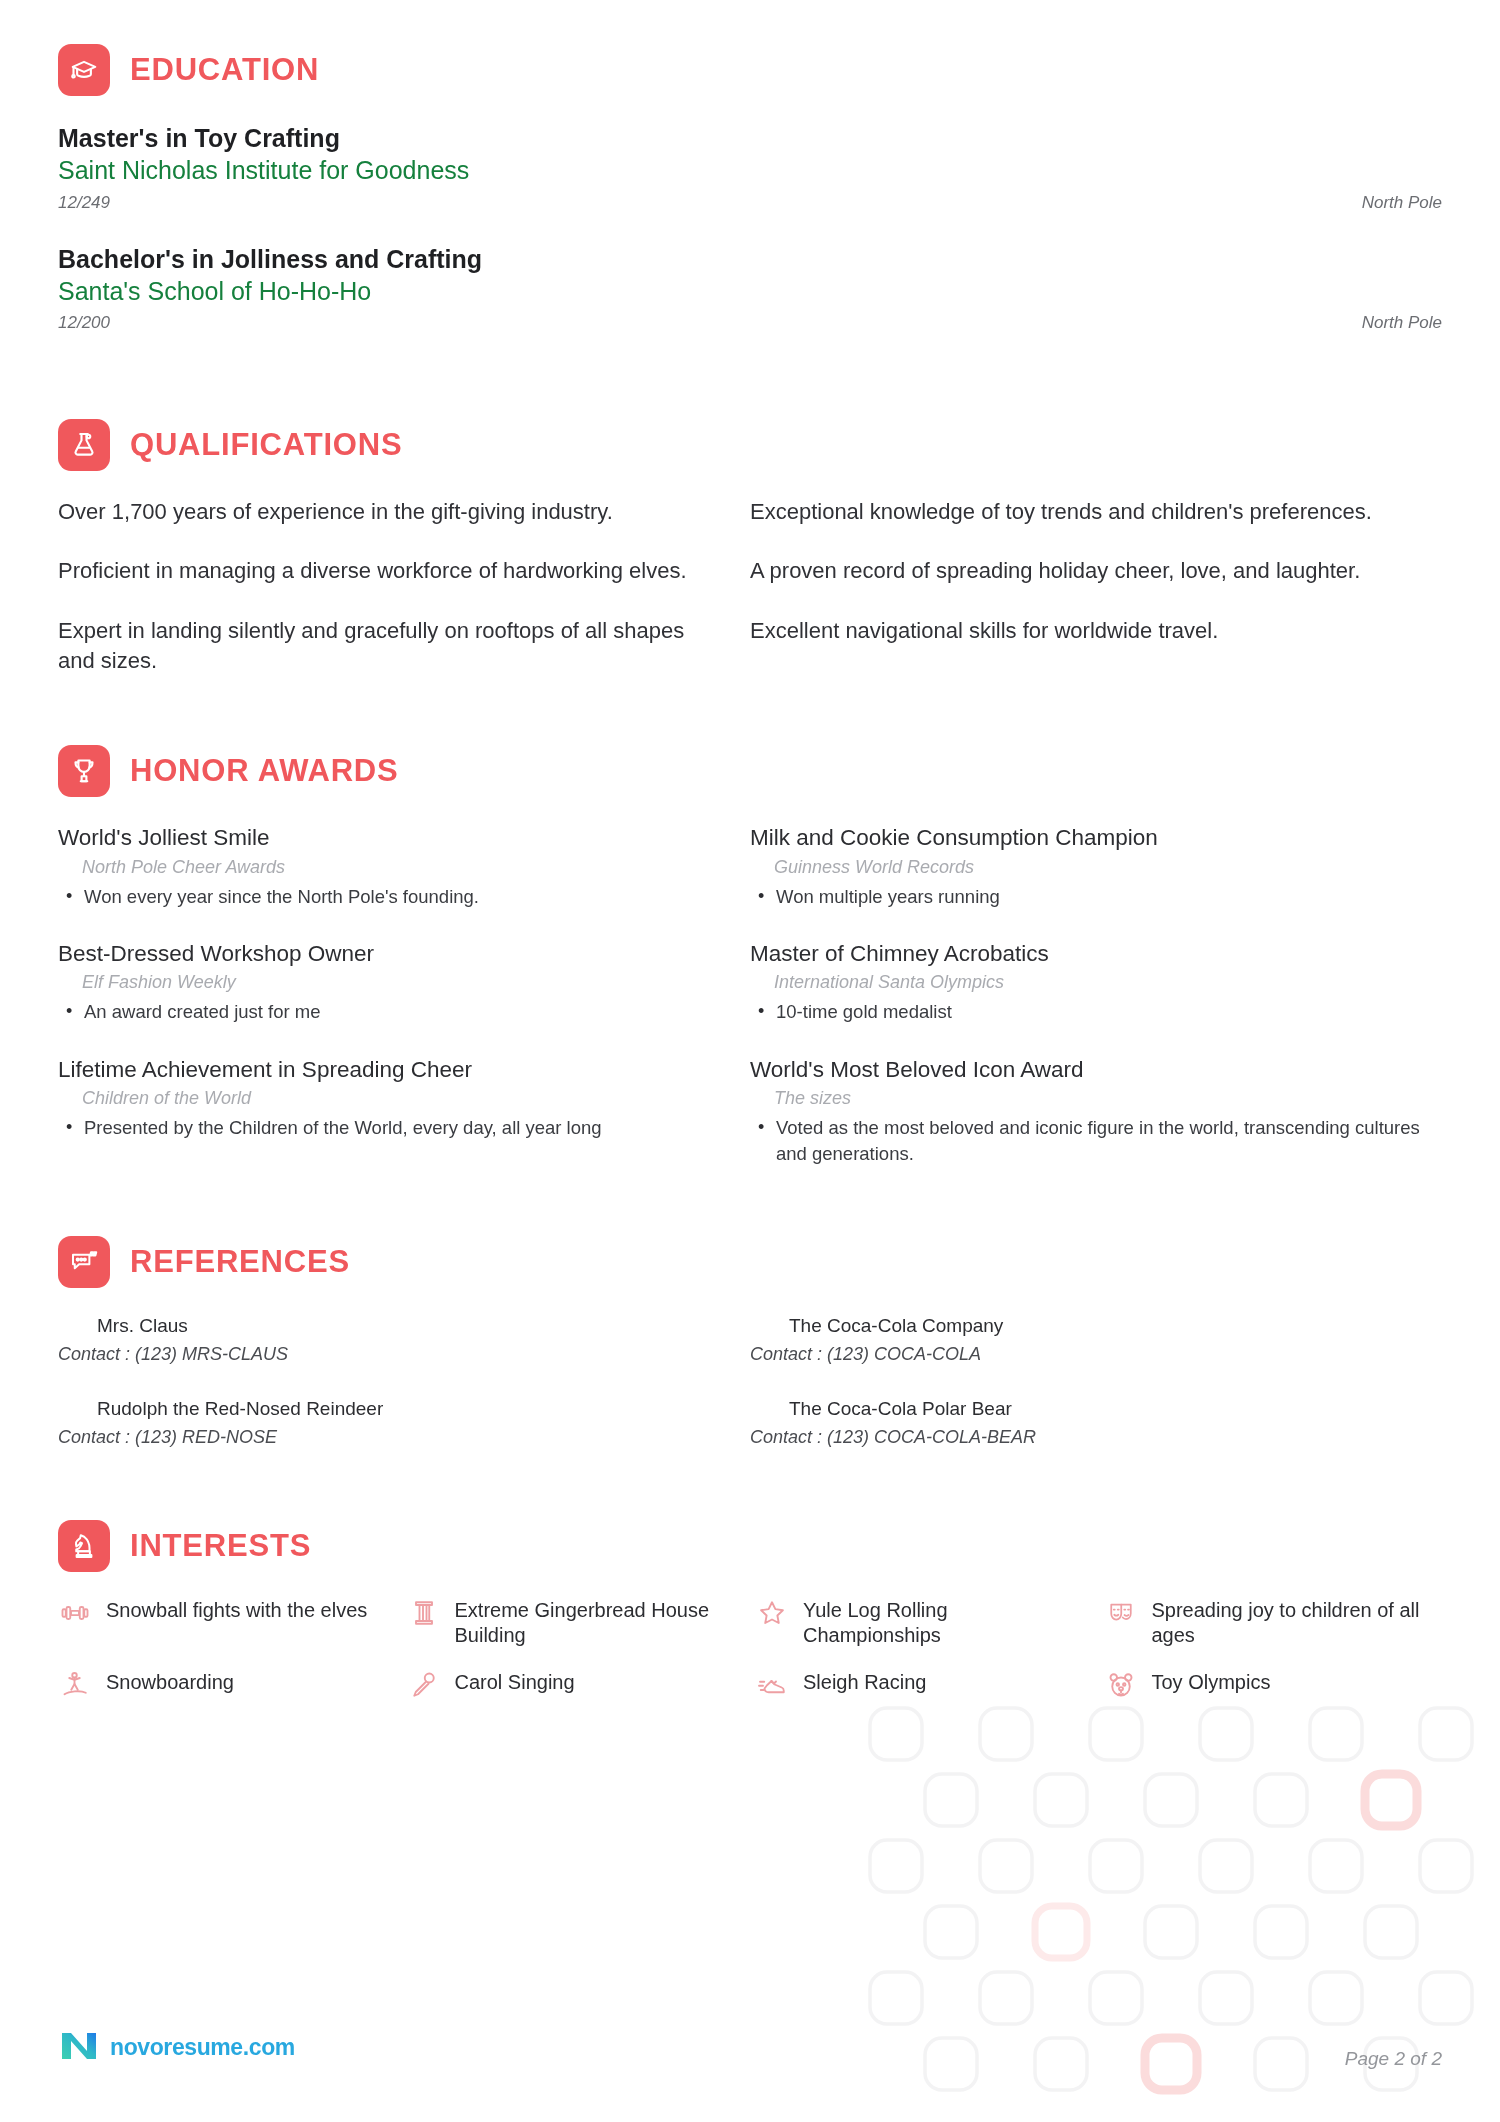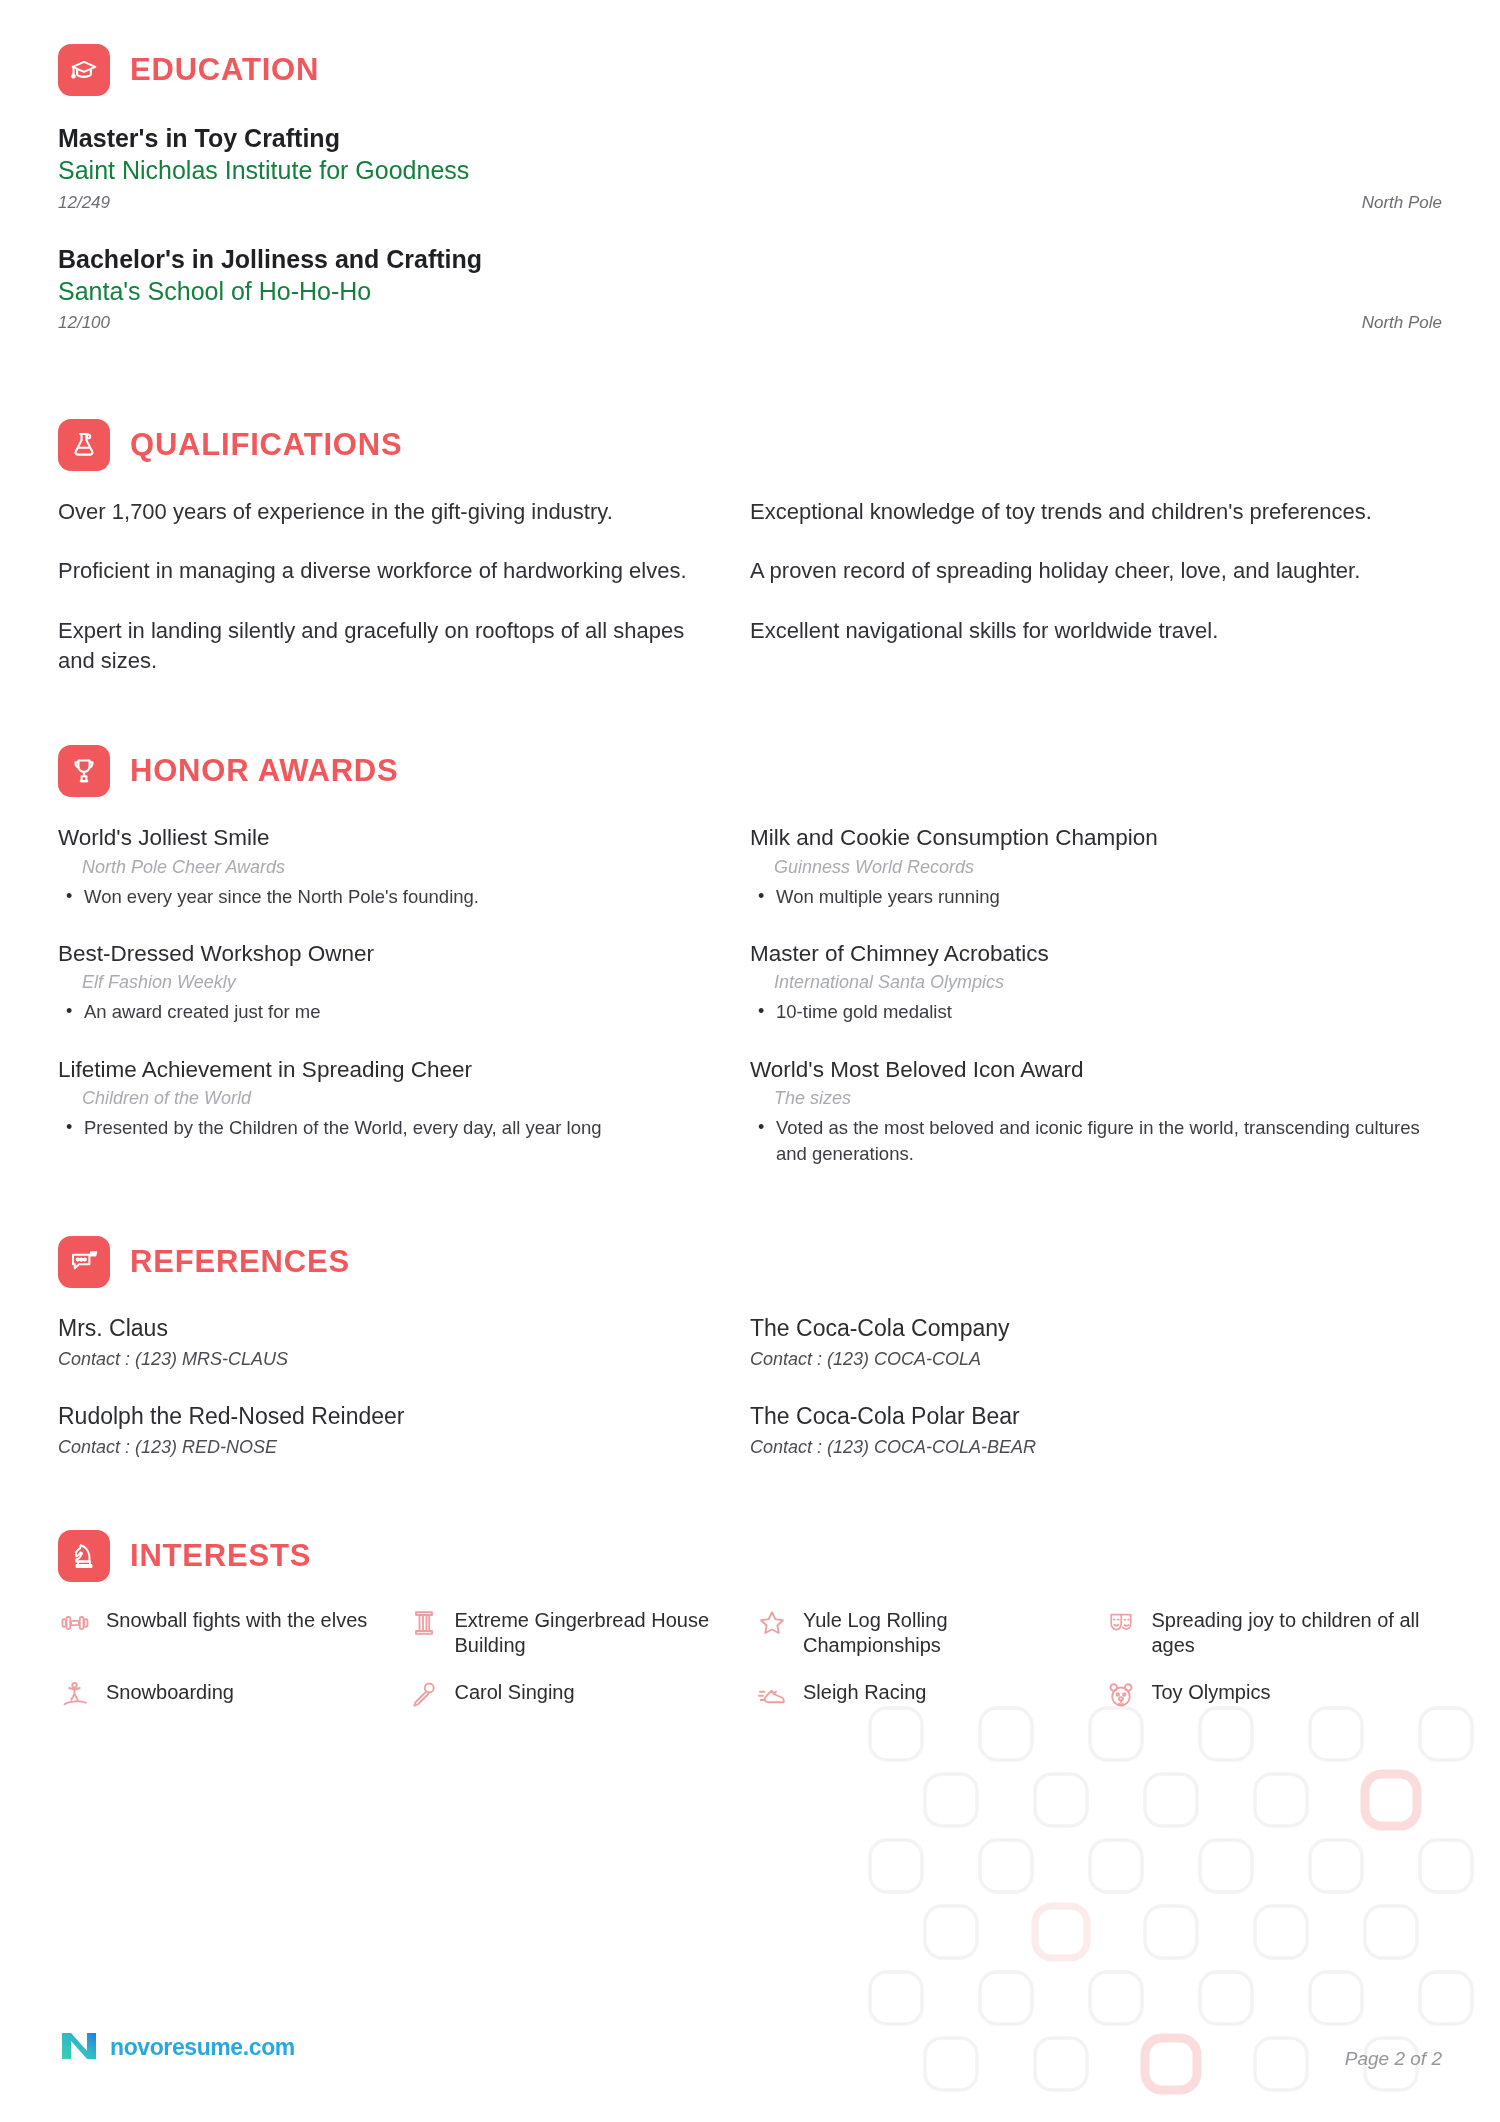--- a/index.html
+++ b/index.html
@@ -132,23 +132,24 @@
     flex: 0 0 auto;
     width: 18px;
     font-size: 18px;
     line-height: 1.38;
     color: #2c2d31;
   }
 
   
   .ref-item { margin-bottom: 32px; }
   .ref-name {
-    font-size: 23px;
+    font-size: 19px;
     color: #2c2d31;
     line-height: 1.3;
+    margin-left: 39px;
   }
   .ref-contact {
     font-size: 18px;
     font-style: italic;
     color: #4a4c51;
     margin-top: 5px;
   }
 
   
   .interest-grid {
@@ -289,21 +290,21 @@
         <div class="edu-meta">
           <span class="edu-date">12/249</span>
           <span class="edu-loc">North Pole</span>
         </div>
       </div>
 
       <div class="edu-item" style="margin-top:18px;">
         <div class="edu-degree">Bachelor's in Jolliness and Crafting</div>
         <div class="edu-school">Santa's School of Ho-Ho-Ho</div>
         <div class="edu-meta">
-          <span class="edu-date">12/100</span>
+          <span class="edu-date">12/200</span>
           <span class="edu-loc">North Pole</span>
         </div>
       </div>
     </div>
   </div>
 
   <div class="gap-l"></div>
 
   <div class="section">
     <div class="sec-head">

